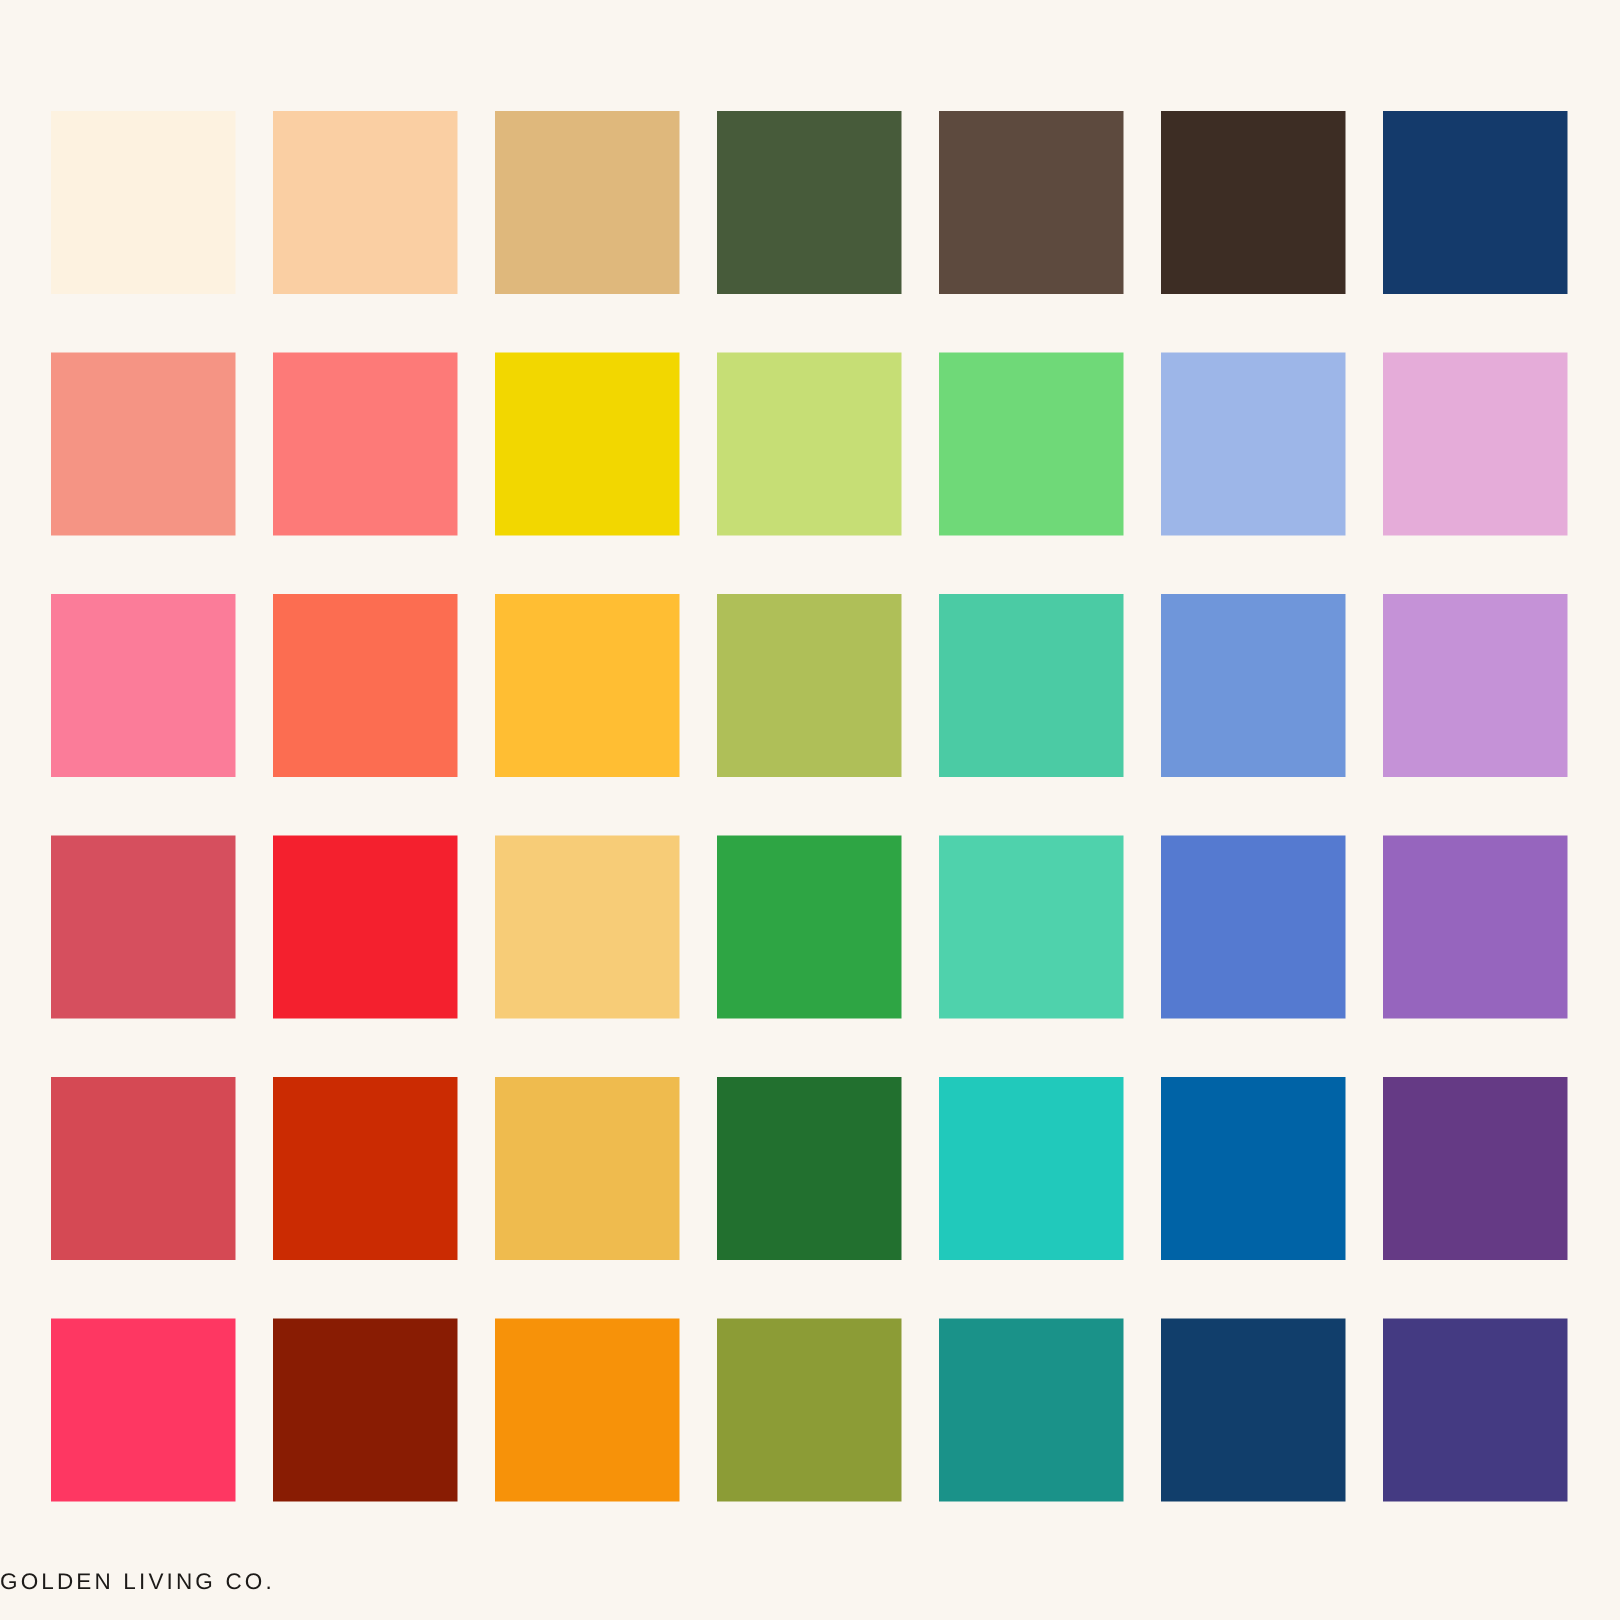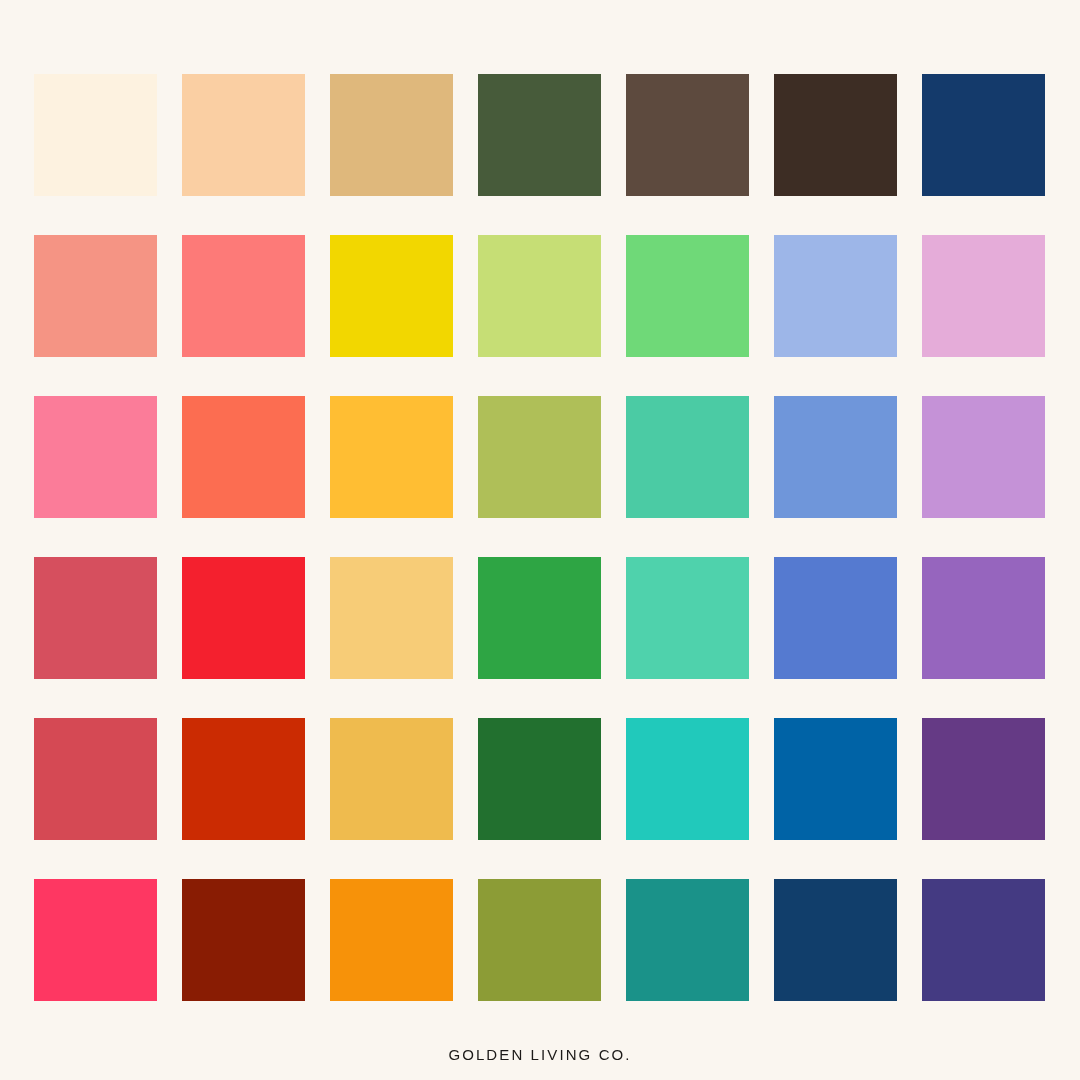--- a/index.html
+++ b/index.html
@@ -34,21 +34,20 @@
   .swatch {
     width: 123px;
     height: 122px;
     display: block;
   }
   #brand-footer {
     position: absolute;
     left: 0;
     top: 1046px;
     width: 1080px;
-    text-align: center;
   }
   #brand-name {
     display: inline-block;
     font-family: "Liberation Sans", sans-serif;
     font-size: 15px;
     font-weight: 400;
     letter-spacing: 2.1px;
     color: #1C1A18;
     white-space: nowrap;
   }

